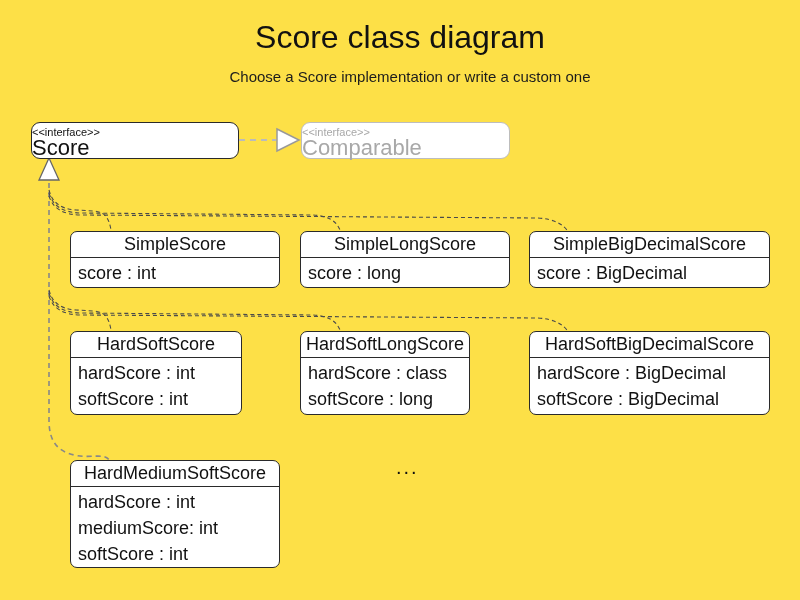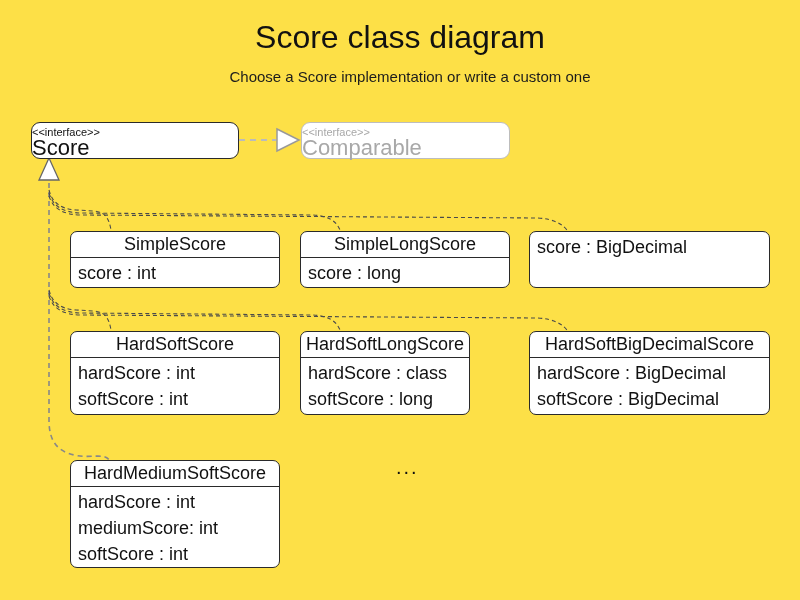--- a/index.html
+++ b/index.html
@@ -73,26 +73,27 @@
   </div>
 
   <div class="cls" style="left:300px; top:231px; width:210px; height:57px;">
     <div class="hd">SimpleLongScore</div>
     <div class="bd">
       <div class="attr">score : long</div>
     </div>
   </div>
 
   <div class="cls" style="left:529px; top:231px; width:241px; height:57px;">
+    <div class="hd">SimpleBigDecimalScore</div>
     <div class="bd">
       <div class="attr">score : BigDecimal</div>
     </div>
   </div>
 
-  <div class="cls" style="left:70px; top:331px; width:210px; height:84px;">
+  <div class="cls" style="left:70px; top:331px; width:172px; height:84px;">
     <div class="hd">HardSoftScore</div>
     <div class="bd">
       <div class="attr">hardScore : int</div>
       <div class="attr">softScore : int</div>
     </div>
   </div>
 
   <div class="cls" style="left:300px; top:331px; width:170px; height:84px;">
     <div class="hd">HardSoftLongScore</div>
     <div class="bd">

